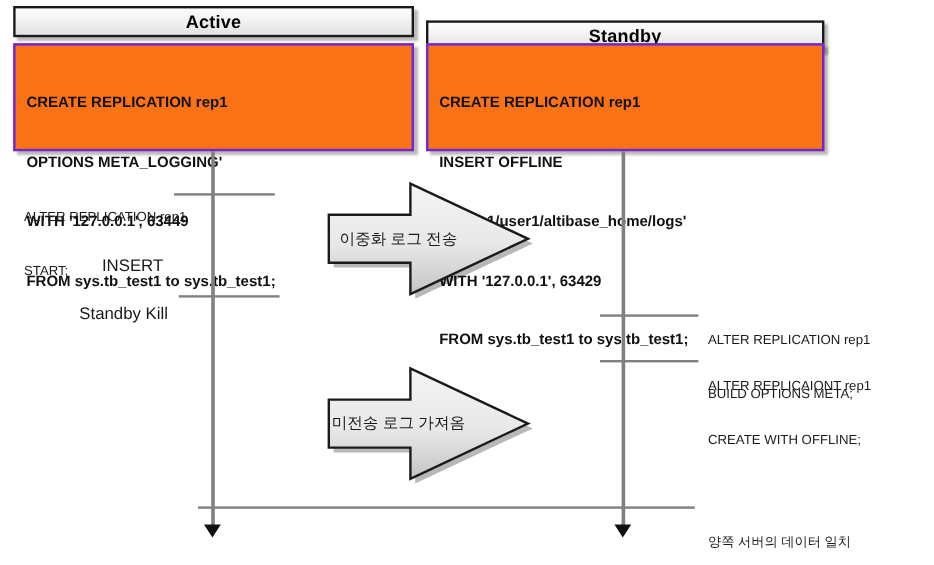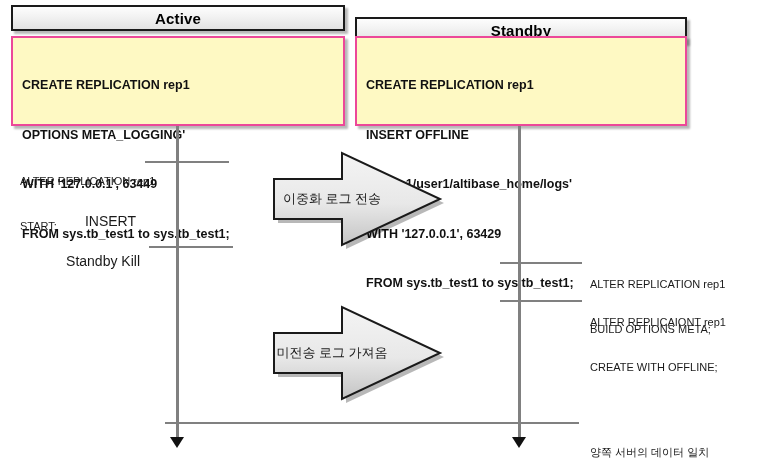--- a/index.html
+++ b/index.html
@@ -30,22 +30,22 @@
     align-items: center;
     justify-content: center;
     font-weight: bold;
     font-size: 15px;
     color: #000000;
     letter-spacing: 0.2px;
   }
   .srv-body {
     position: absolute;
     box-sizing: border-box;
-    border: 2px solid #ec4899;
-    background: #fef9c3;
+    border: 2px solid #6d28d9;
+    background: #f97316;
     box-shadow: 3px 3px 2px rgba(0,0,0,0.28);
     padding: 6px 8px 4px 9px;
     font-weight: bold;
     font-size: 12.5px;
     line-height: 16.5px;
     color: #111111;
     white-space: pre;
   }
   .srv-body .code-line { display: block; }
 

